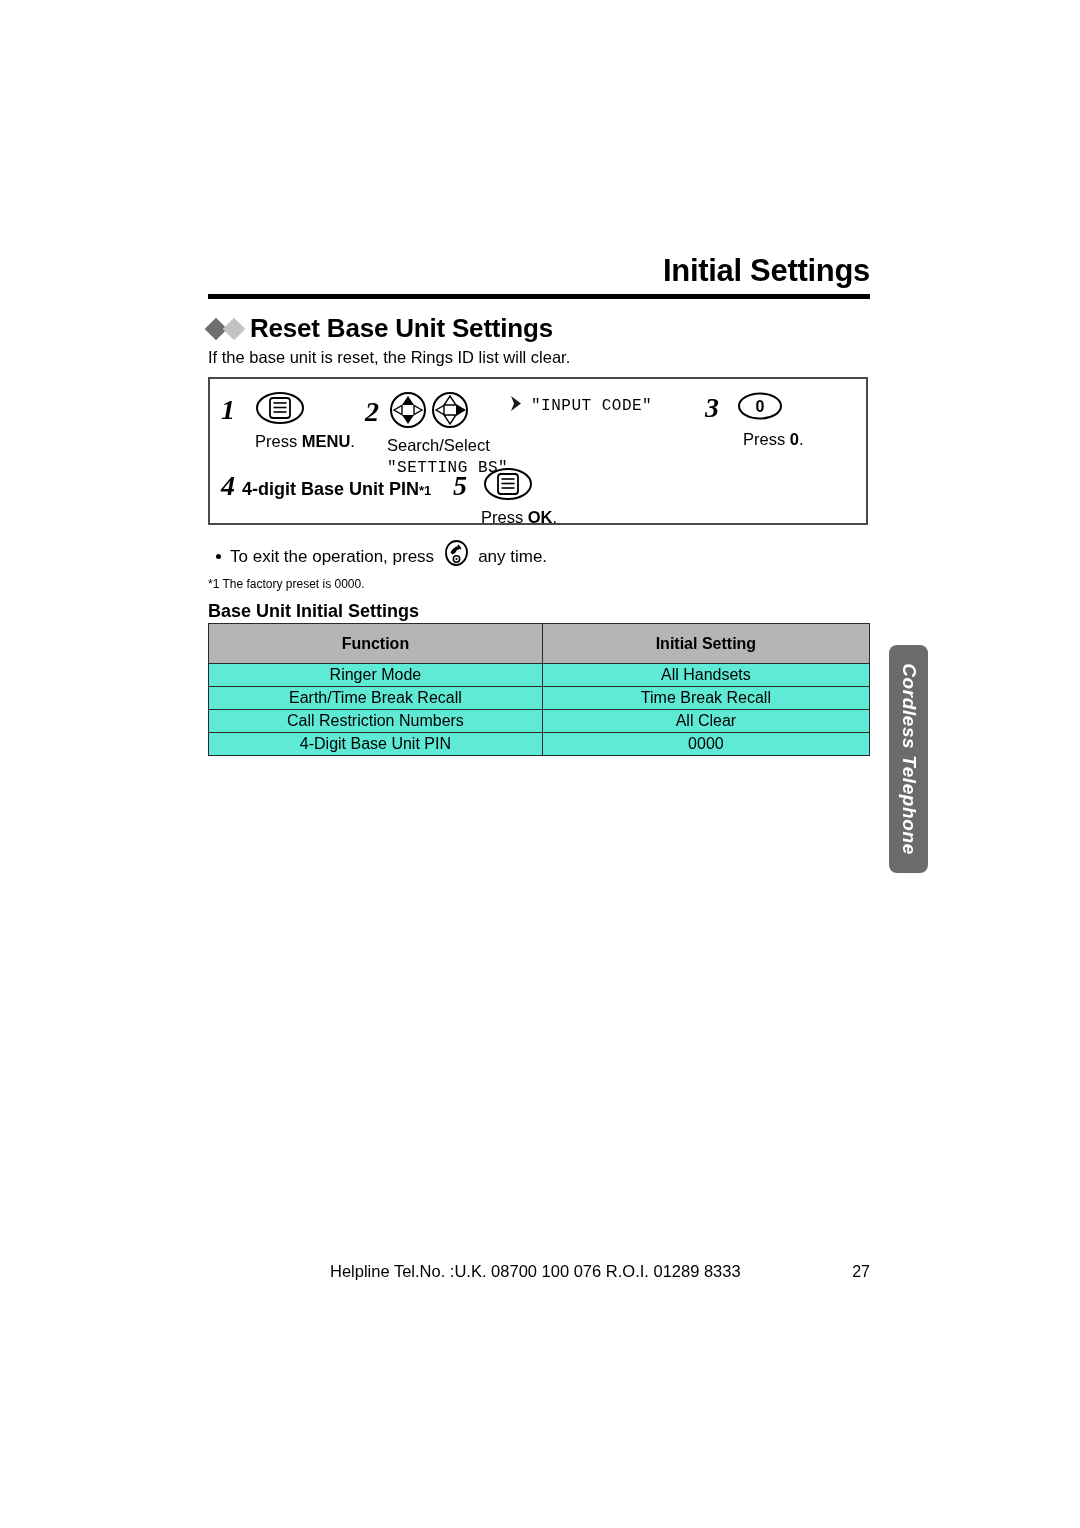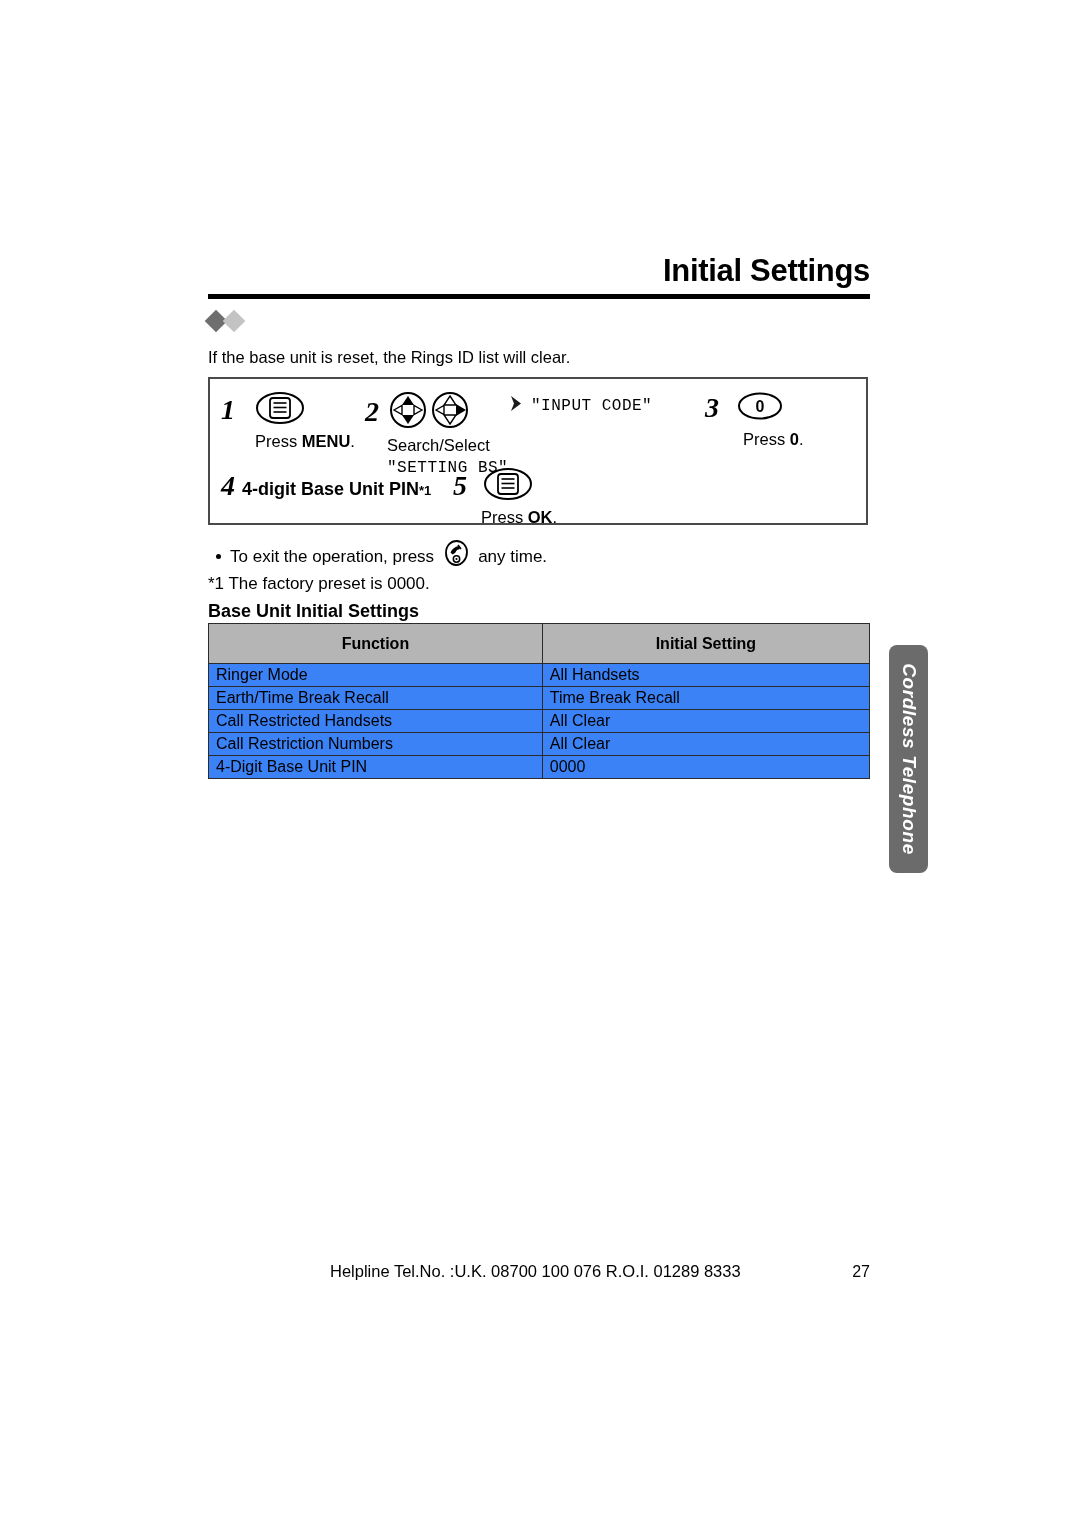--- a/index.html
+++ b/index.html
@@ -125,21 +125,21 @@
     white-space: nowrap;
   }
   #exit-note .bullet {
     width: 5px; height: 5px; border-radius: 50%;
     background: #000; margin-right: 9px; flex: 0 0 auto;
   }
   #footnote {
     position: absolute;
     left: 208px;
     top: 572px;
-    font-size: 17px;
+    font-size: 12px;
     line-height: 24px;
   }
 
   
   #table-title {
     position: absolute;
     left: 208px;
     top: 601px;
     font-size: 18px;
     font-weight: bold;
@@ -159,21 +159,21 @@
     font-size: 16px;
     padding: 1px 7px;
     box-sizing: border-box;
   }
   #settings-table th {
     background: #b5b5b5;
     text-align: center;
     font-weight: bold;
     height: 40px;
   }
-  #settings-table td { text-align: left; background: #3b82f6; }
+  #settings-table td { text-align: center; background: #5eead4; }
   #settings-table col.c1 { width: 50.5%; }
   #settings-table col.c2 { width: 49.5%; }
 
   
   #side-tab {
     position: absolute;
     left: 889px;
     top: 645px;
     width: 39px;
     height: 228px;
@@ -212,20 +212,21 @@
 <body>
 
 <div id="page-header">
   <div class="chapter-title">Initial Settings</div>
   <div class="rule"></div>
 </div>
 
 <div id="section-heading">
   <span class="diamond dark"></span>
   <span class="diamond light"></span>
+  <span class="heading-text">Reset Base Unit Settings</span>
 </div>
 <div id="section-intro">If the base unit is reset, the Rings ID list will clear.</div>
 
 <div id="steps-box">
 
   <div class="step-row" style="left:11px; top:12px;">
     <div style="display:flex; align-items:center;">
       <span class="step-num">1</span>
       <span class="icon-menukey" style="margin-left:20px;">
         <svg width="50" height="34" viewBox="0 0 50 34">
@@ -348,24 +349,20 @@
   <tbody>
     <tr>
       <td>Ringer Mode</td>
       <td>All Handsets</td>
     </tr>
     <tr>
       <td>Earth/Time Break Recall</td>
       <td>Time Break Recall</td>
     </tr>
     <tr>
-      <td>Call Restricted Handsets</td>
-      <td>All Clear</td>
-    </tr>
-    <tr>
       <td>Call Restriction Numbers</td>
       <td>All Clear</td>
     </tr>
     <tr>
       <td>4-Digit Base Unit PIN</td>
       <td>0000</td>
     </tr>
   </tbody>
 </table>
 

